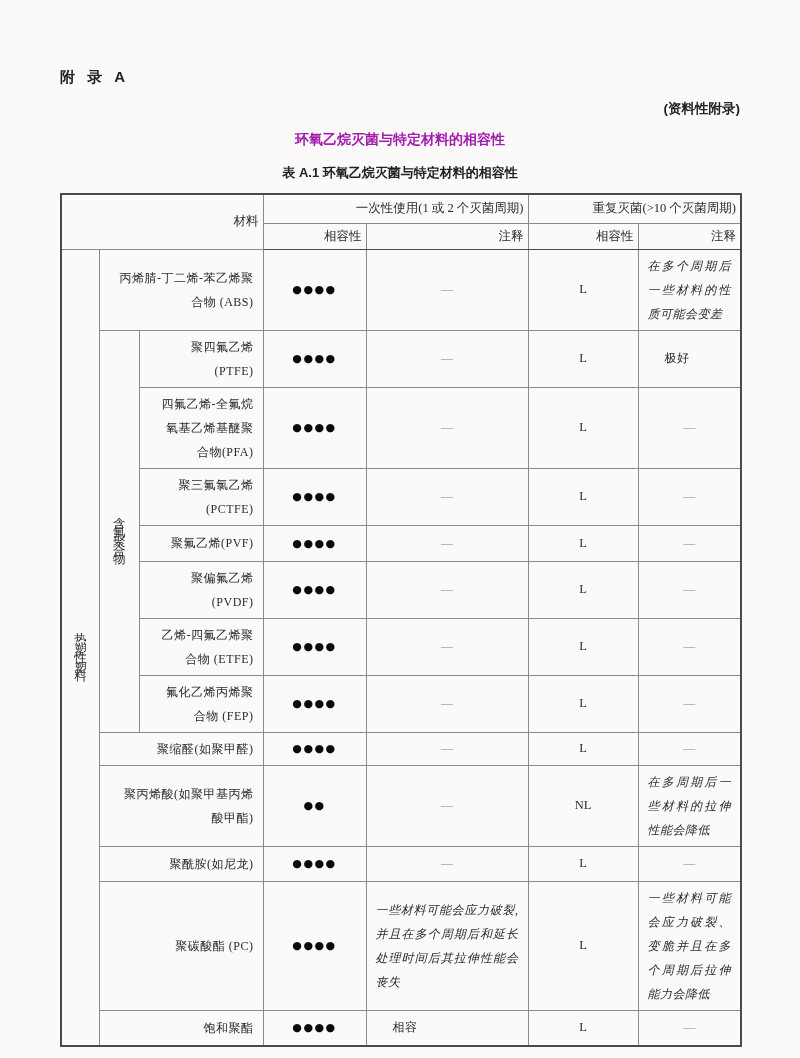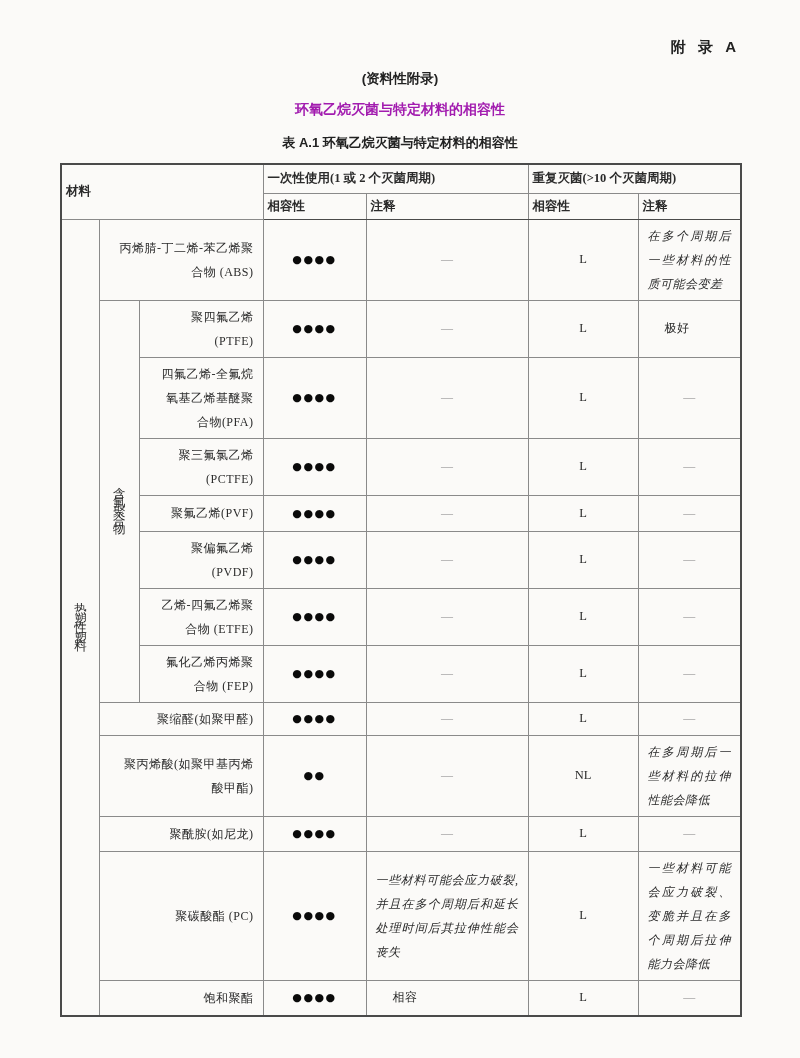--- a/index.html
+++ b/index.html
@@ -2,25 +2,25 @@
 <html><head>
 <meta charset="utf-8">
 <style>
   html,body{margin:0;padding:0;background:#e9e8e5;}
   .page{
     width:800px;height:1058px;background:#fbfaf8;margin:0 auto;
     box-sizing:border-box;padding:38px 60px 0 60px;position:relative;
     font-family:"Liberation Serif", serif;color:#2b2b2b;
   }
   .h-title{
+    text-align:left;font-family:"Liberation Sans", sans-serif;
+    font-weight:700;font-size:15px;letter-spacing:4px;color:#222;margin-top:30px;
+  }
+  .h-sub{
     text-align:right;font-family:"Liberation Sans", sans-serif;
-    font-weight:700;font-size:15px;letter-spacing:4px;color:#222;
-  }
-  .h-sub{
-    text-align:center;font-family:"Liberation Sans", sans-serif;
     font-weight:700;font-size:13.5px;margin-top:13px;color:#222;
   }
   .h-heading{
     text-align:center;font-family:"Liberation Sans", sans-serif;
     font-weight:700;font-size:14px;margin-top:13px;color:#a21caf;
   }
   .intro{
     margin:17px 0 0 0;font-size:13.5px;line-height:1.95;
     text-indent:2em;text-align:justify;color:#2e2e2e;
   }
@@ -31,21 +31,21 @@
   table.compat{
     border-collapse:collapse;width:680px;margin-top:11px;
     font-size:12px;color:#2b2b2b;table-layout:fixed;
     border:2px solid #4a4a4a;
   }
   table.compat th, table.compat td{
     border:1px solid #8a8a8a;box-sizing:border-box;
     font-weight:normal;vertical-align:middle;
   }
   table.compat thead th{
-    text-align:left;padding:3px 4px;font-size:12.5px;font-weight:bold;
+    text-align:right;padding:3px 4px;font-size:12.5px;
   }
   table.compat thead tr:last-child th{border-bottom:1.5px solid #4a4a4a;}
   td.mat{
     text-align:right;padding:4px 9px;white-space:pre-line;
     line-height:2.0;letter-spacing:0.5px;
   }
   td.vcell{text-align:center;padding:0;}
   .vtext{
     writing-mode:vertical-rl;text-orientation:upright;
     display:inline-block;letter-spacing:9px;line-height:1;

